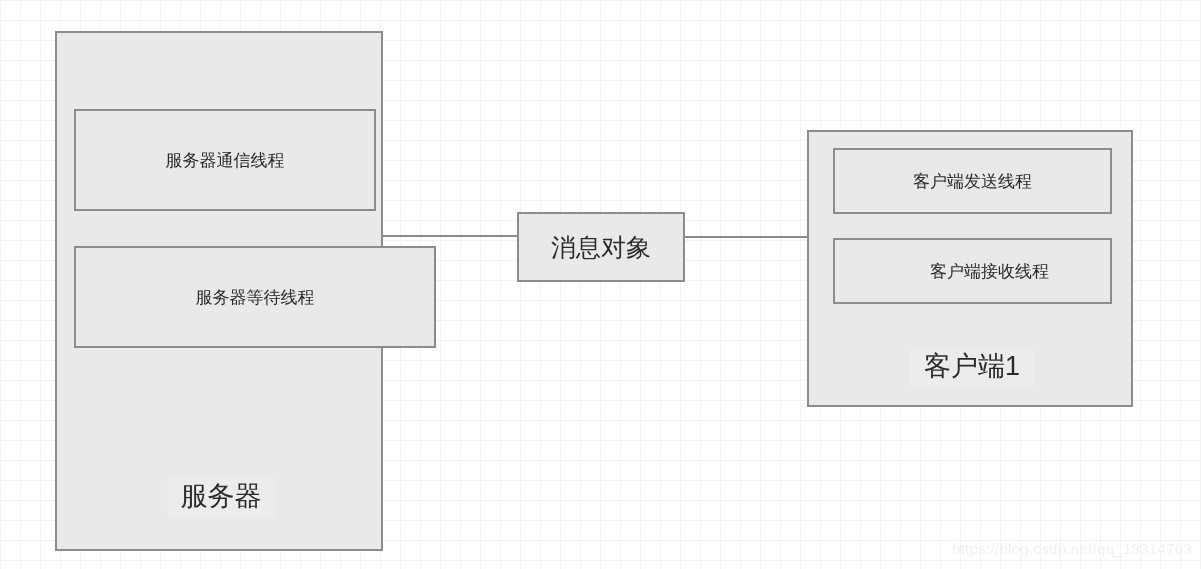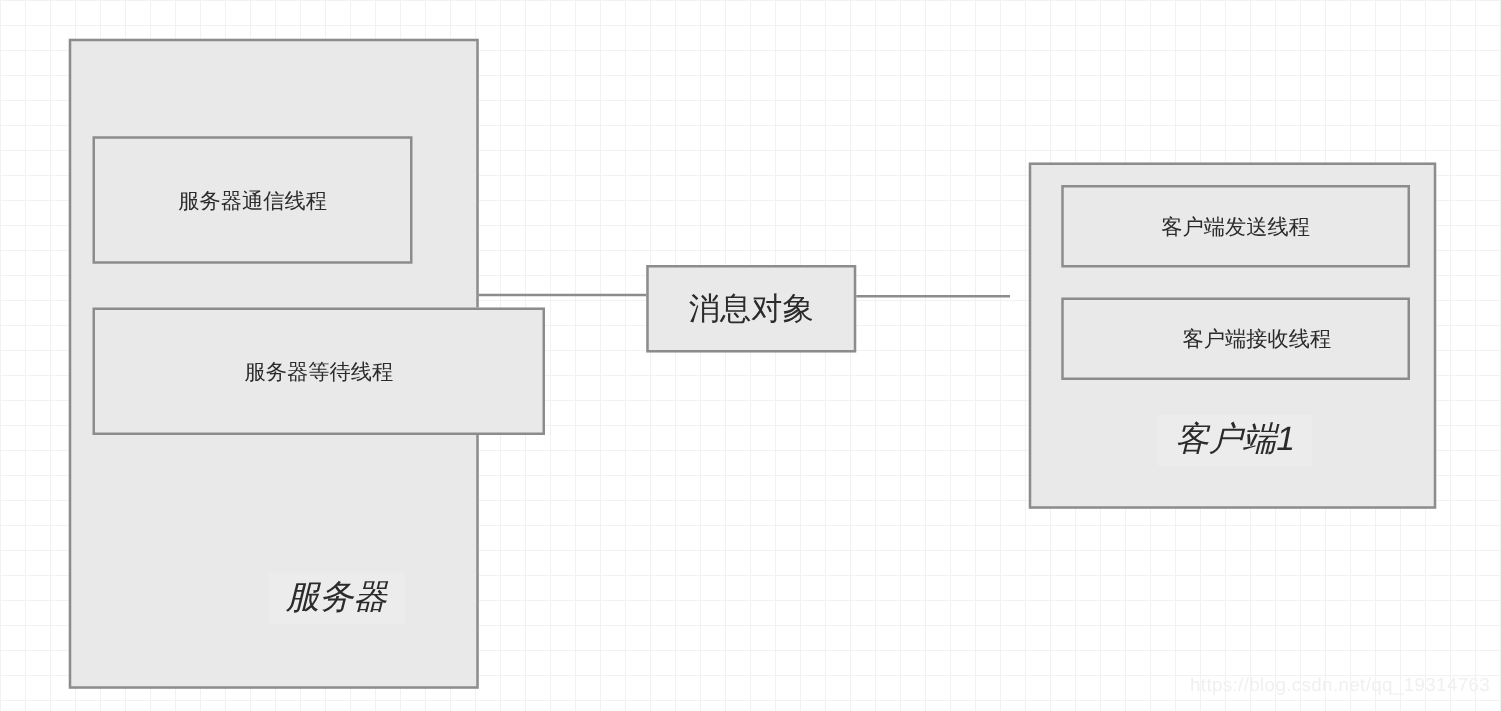--- a/index.html
+++ b/index.html
@@ -69,23 +69,22 @@
     background: #e9e9e9;
     border: 2px solid #8c8c8c;
     display: flex;
     align-items: center;
     justify-content: center;
   }
 
   .title-wrap {
     position: absolute;
     display: flex;
-    align-items: flex-start;
+    align-items: flex-end;
     justify-content: center;
-    font-style: italic;
   }
 
   .edge {
     position: absolute;
     background: #8c8c8c;
     height: 2px;
   }
 
   #watermark {
     position: absolute;
@@ -95,42 +94,42 @@
     letter-spacing: 0.3px;
   }
 </style>
 </head>
 <body>
 
 <div id="canvas">
 
   <div class="node container" style="left:55px; top:31px; width:328px; height:520px;">
 
-    <div class="inner-box" style="left:17px; top:76px; width:256px; height:102px;">
+    <div class="inner-box" style="left:17px; top:76px; width:302px; height:102px;">
       <span class="node-label thread-label">服务器通信线程</span>
     </div>
 
     <div class="inner-box" style="left:17px; top:213px; width:362px; height:102px;">
       <span class="node-label thread-label">服务器等待线程</span>
     </div>
 
-    <div class="title-wrap" style="left:0px; top:425px; width:328px; height:60px;padding-left:48px;">
+    <div class="title-wrap" style="left:0px; top:425px; width:328px; height:60px;">
       <span class="node-label title-label">服务器</span>
     </div>
   </div>
 
   <div class="edge" style="left:383px; top:235px; width:135px;"></div>
 
   <div class="node" style="left:517px; top:212px; width:168px; height:70px;">
     <span class="node-label msg-label">消息对象</span>
   </div>
 
   <div class="edge" style="left:685px; top:236px; width:123px;"></div>
 
-  <div class="node container" style="left:807px; top:130px; width:326px; height:277px;margin-left:16px;">
+  <div class="node container" style="left:807px; top:130px; width:326px; height:277px;">
 
     <div class="inner-box" style="left:24px; top:16px; width:279px; height:66px;">
       <span class="node-label thread-label">客户端发送线程</span>
     </div>
 
     <div class="inner-box" style="left:24px; top:106px; width:279px; height:66px;padding-left:34px;">
       <span class="node-label thread-label">客户端接收线程</span>
     </div>
 
     <div class="title-wrap" style="left:0px; top:200px; width:326px; height:56px;">

